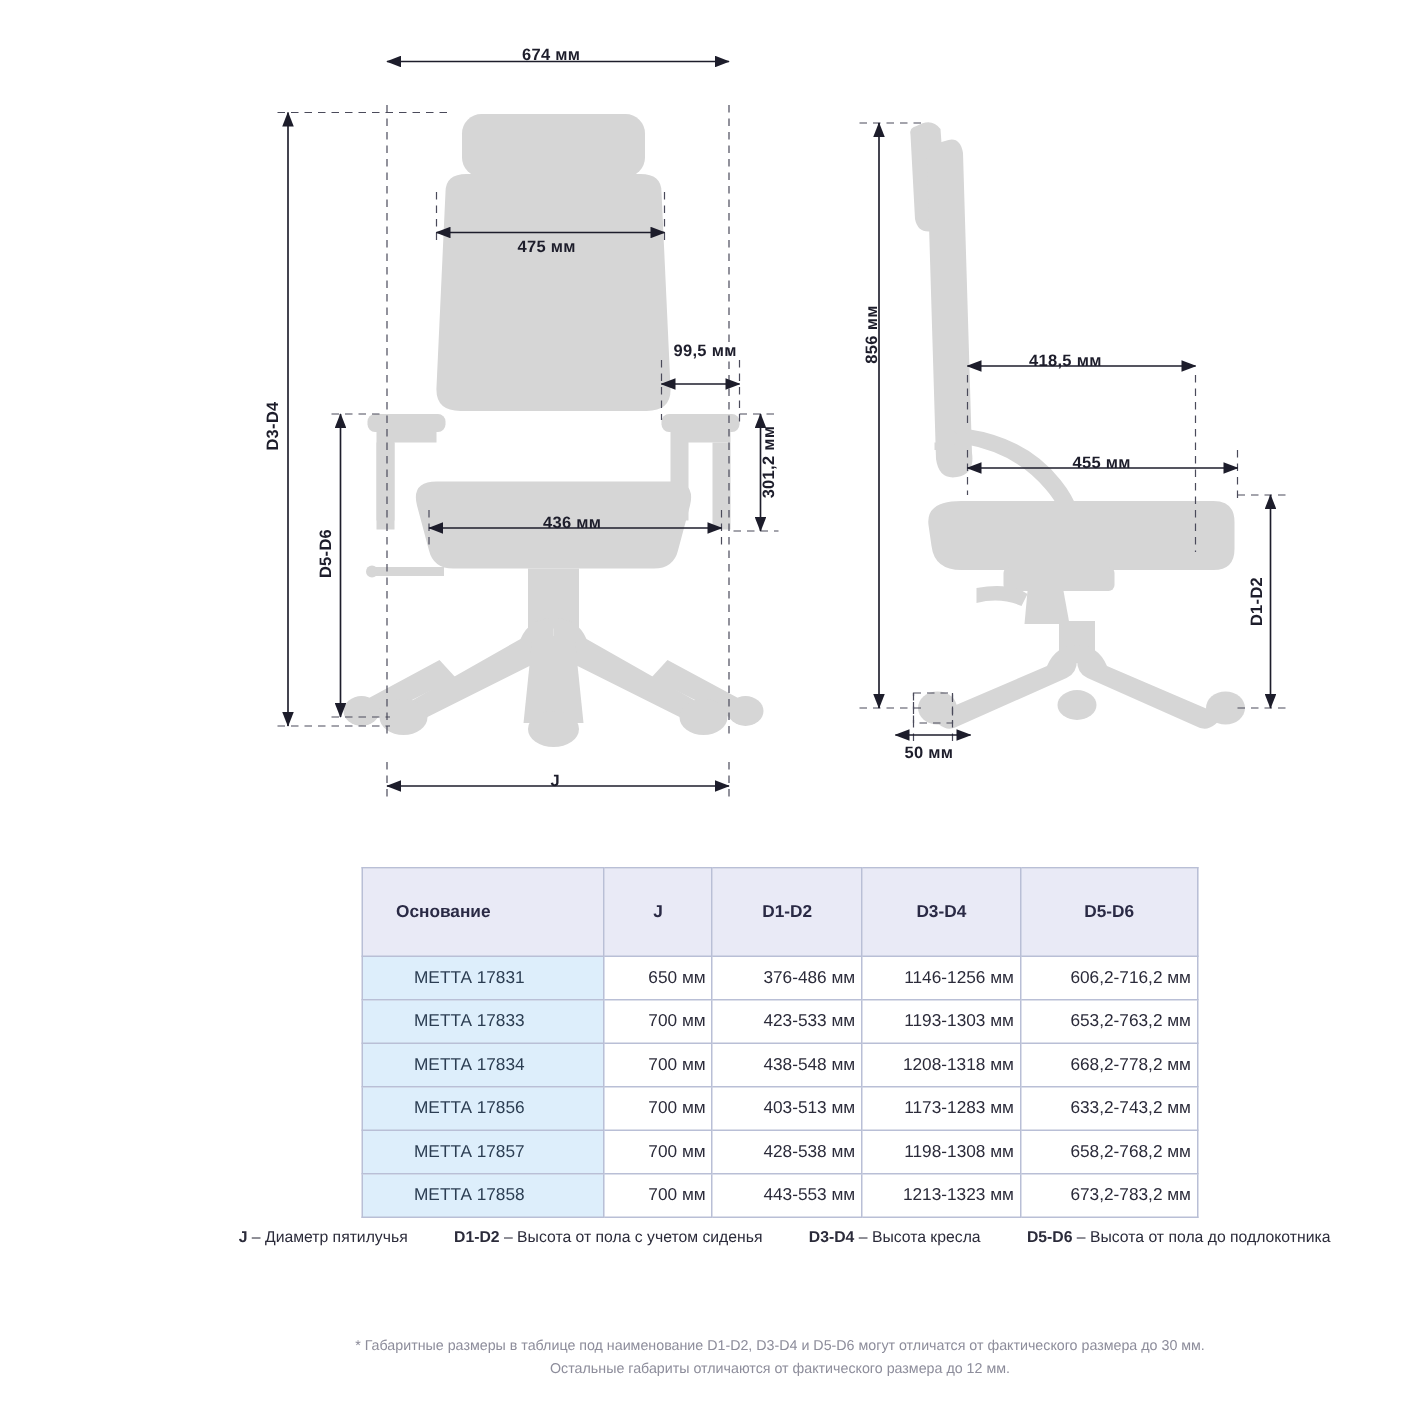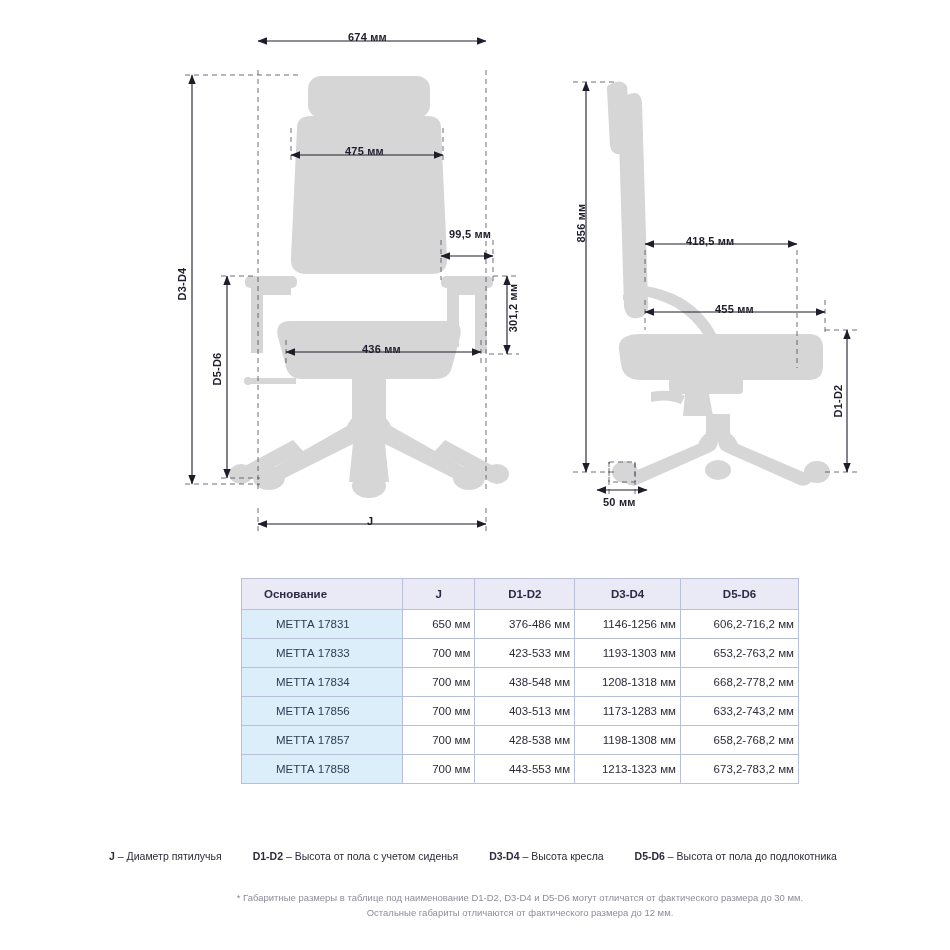--- a/index.html
+++ b/index.html
@@ -34,43 +34,43 @@
     border-collapse:collapse;
     width:100%;
     font-size:11.5px;
   }
   th{
     background:#e9eaf6;
     color:#2a2a45;
     font-weight:bold;
     font-size:11.5px;
     border:1px solid #b9bfd6;
-    padding:9px 4px;
+    padding:23px 4px;
     text-align:center;
   }
   th.first{background:#e9eaf6;text-align:left;padding-left:22px;}
   td{
     border:1px solid #b9bfd6;
     padding:8px 4px;
     text-align:right;
     color:#2b2b3a;
     font-size:11.5px;
     background:#ffffff;
   }
   td.name{
     background:#ddeefb;
     text-align:left;
     padding-left:34px;
     color:#2b3d52;
   }
 
   .legend{
     position:absolute;
-    left:0;top:850px;width:856px;
-    text-align:center;
+    left:0;top:819px;width:856px;
+    text-align:right;
     font-size:10.5px;
     color:#2b2b3a;
   }
   .legend b{font-weight:bold;}
   .legend span.item{margin:0 14px;}
   .footnote{
     position:absolute;
     left:0;top:890px;width:950px;
     text-align:center;
     font-size:9.5px;
@@ -200,21 +200,21 @@
     <g stroke="#1d1d2b" stroke-width="1.1">
       <line x1="541" y1="82" x2="541" y2="472" marker-start="url(#ahs)" marker-end="url(#ah)"></line>
       <line x1="600" y1="244" x2="752" y2="244" marker-start="url(#ahs)" marker-end="url(#ah)"></line>
       <line x1="600" y1="312" x2="780" y2="312" marker-start="url(#ahs)" marker-end="url(#ah)"></line>
       <line x1="802" y1="330" x2="802" y2="472" marker-start="url(#ahs)" marker-end="url(#ah)"></line>
       <line x1="552" y1="490" x2="602" y2="490" marker-start="url(#ahs)" marker-end="url(#ah)"></line>
     </g>
   </svg>
 
   <div class="dim-label" style="left:303px;top:31px;">674 мм</div>
-  <div class="dim-label" style="left:300px;top:145px;">475 мм</div>
+  <div class="dim-label" style="left:300px;top:159px;">475 мм</div>
   <div class="dim-label" style="left:404px;top:228px;">99,5 мм</div>
   <div class="dim-label vert" style="left:444px;top:302px;transform:rotate(-90deg);">301,2 мм</div>
   <div class="dim-label" style="left:317px;top:343px;">436 мм</div>
   <div class="dim-label vert" style="left:121px;top:278px;transform:rotate(-90deg);">D3-D4</div>
   <div class="dim-label vert" style="left:156px;top:363px;transform:rotate(-90deg);">D5-D6</div>
   <div class="dim-label" style="left:322px;top:515px;">J</div>
 
   <div class="dim-label vert" style="left:517px;top:217px;transform:rotate(-90deg);">856 мм</div>
   <div class="dim-label" style="left:641px;top:235px;">418,5 мм</div>
   <div class="dim-label" style="left:670px;top:303px;">455 мм</div>

